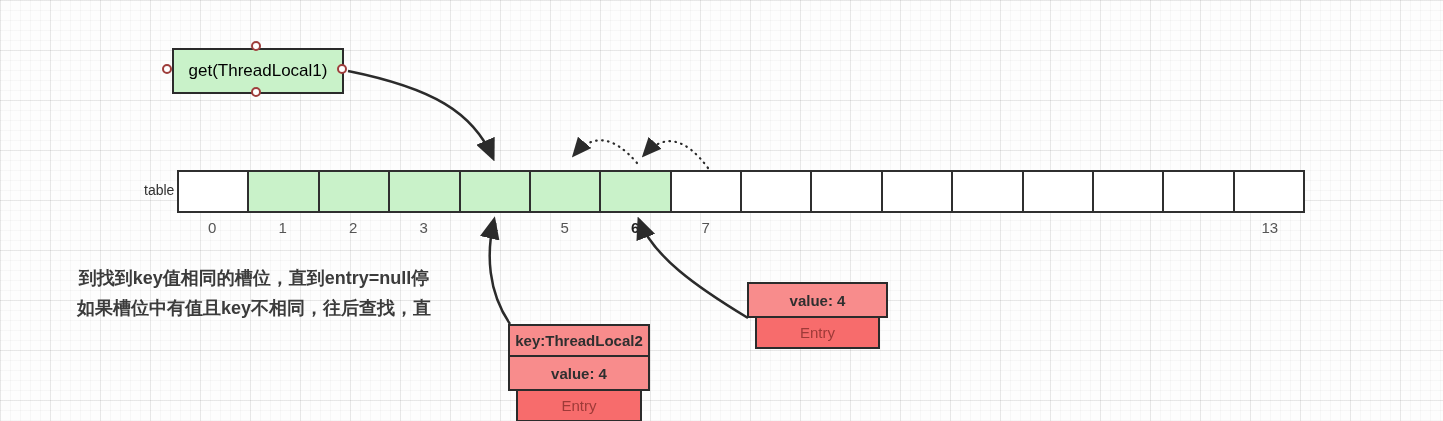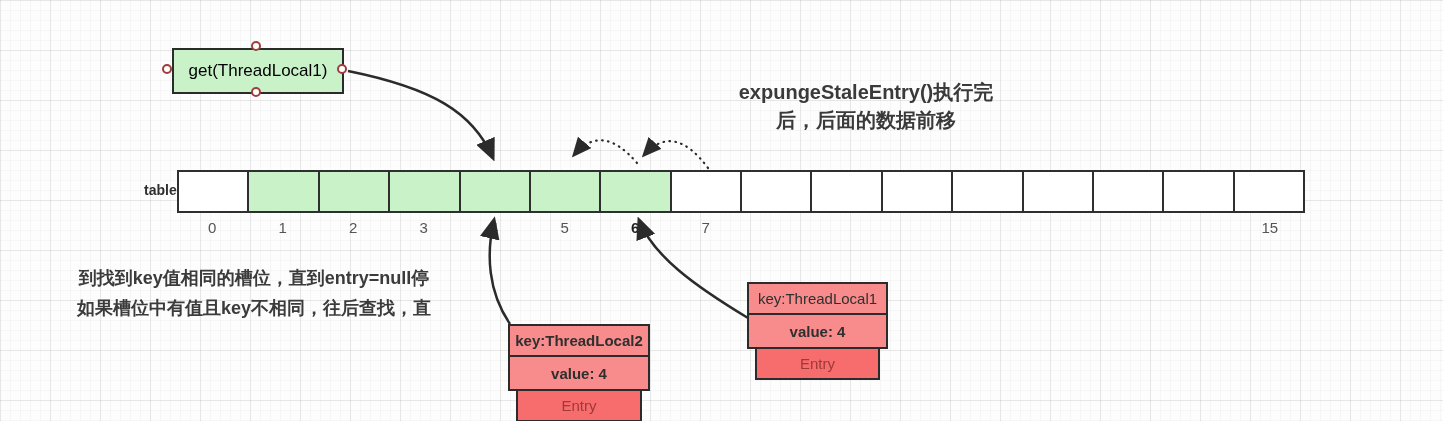--- a/index.html
+++ b/index.html
@@ -34,21 +34,21 @@
   
   .title {
     position:absolute; left:690px; top:78px; width:352px;
     text-align:center; font-size:20px; font-weight:bold; color:#3a3a3a;
     line-height:28px;
   }
 
   
   .table-label {
     position:absolute; left:100px; top:182px; width:60px;
-    font-size:14px; font-weight:bold; color:#2f2f2f; text-align:center;padding-left:44px;
+    font-size:14px; font-weight:normal; color:#2f2f2f; text-align:center;padding-left:44px;
   }
   .slot-table {
     position:absolute; left:177px; top:170px; width:1128px; height:43px;
     display:flex; border:1px solid #2f2f2f; background:#fff;
   }
   .cell { flex:1 1 0; border:1px solid #2f2f2f; background:#fff; }
   .cell.green { background:#c9f2c9; }
   .idx-row {
     position:absolute; left:177px; top:219px; width:1128px; height:20px;
     display:flex;
@@ -89,24 +89,20 @@
 <div class="canvas">
 
   <div class="get-box">
     <span>get(ThreadLocal1)</span>
   </div>
   <span class="cpoint" style="left:162px; top:64px;"></span>
   <span class="cpoint" style="left:337px; top:64px;"></span>
   <span class="cpoint" style="left:251px; top:41px;"></span>
   <span class="cpoint" style="left:251px; top:87px;"></span>
 
-  <div class="title">
-    <div>expungeStaleEntry()执行完</div>
-    <div>后，后面的数据前移</div>
-  </div>
 
   <div class="table-label">table</div>
 
   <div class="slot-table">
     <div class="cell"></div>
     <div class="cell green"></div>
     <div class="cell green"></div>
     <div class="cell green"></div>
     <div class="cell green"></div>
     <div class="cell green"></div>
@@ -131,36 +127,35 @@
     <div class="idx">5</div>
     <div class="idx bold">6</div>
     <div class="idx">7</div>
     <div class="idx"></div>
     <div class="idx"></div>
     <div class="idx"></div>
     <div class="idx"></div>
     <div class="idx"></div>
     <div class="idx"></div>
     <div class="idx"></div>
-    <div class="idx">15</div>
+    <div class="idx">13</div>
   </div>
 
   <div class="note">
     <div>到找到key值相同的槽位，直到entry=null停</div>
     <div>如果槽位中有值且key不相同，往后查找，直</div>
   </div>
 
   <div class="entry-stack stack1">
     <div class="row key kb">key:ThreadLocal2</div>
     <div class="row value">value: 4</div>
     <div class="row entry">Entry</div>
   </div>
 
   <div class="entry-stack stack2">
-    <div class="row key">key:ThreadLocal1</div>
     <div class="row value">value: 4</div>
     <div class="row entry">Entry</div>
   </div>
 
   <svg class="overlay" width="1443" height="421">
     <defs>
       <marker id="ah" markerWidth="9" markerHeight="8" refX="7.5" refY="4" orient="auto">
         <path d="M0,0 L9,4 L0,8 z" fill="#2b2b2b"></path>
       </marker>
     </defs>

